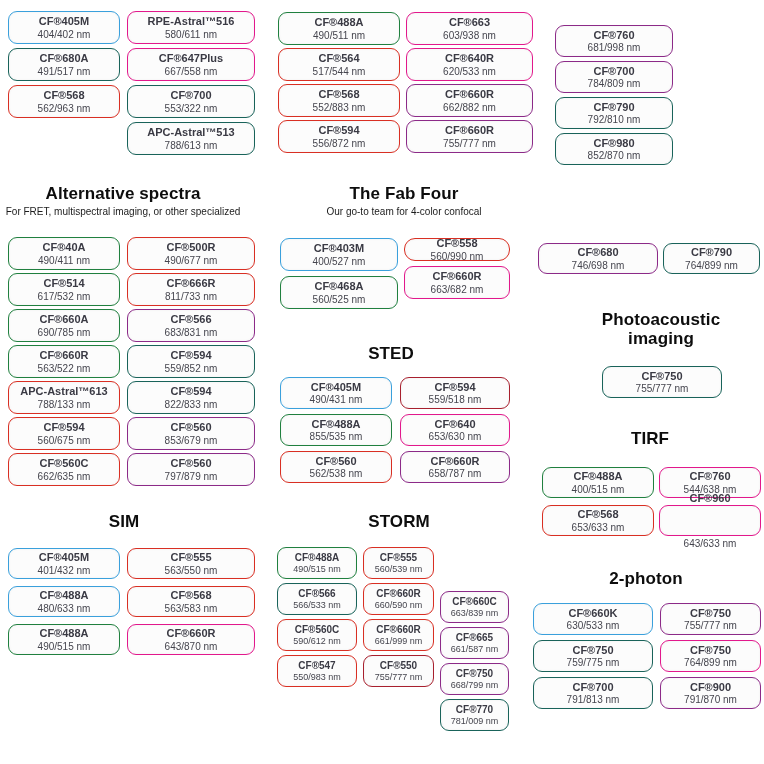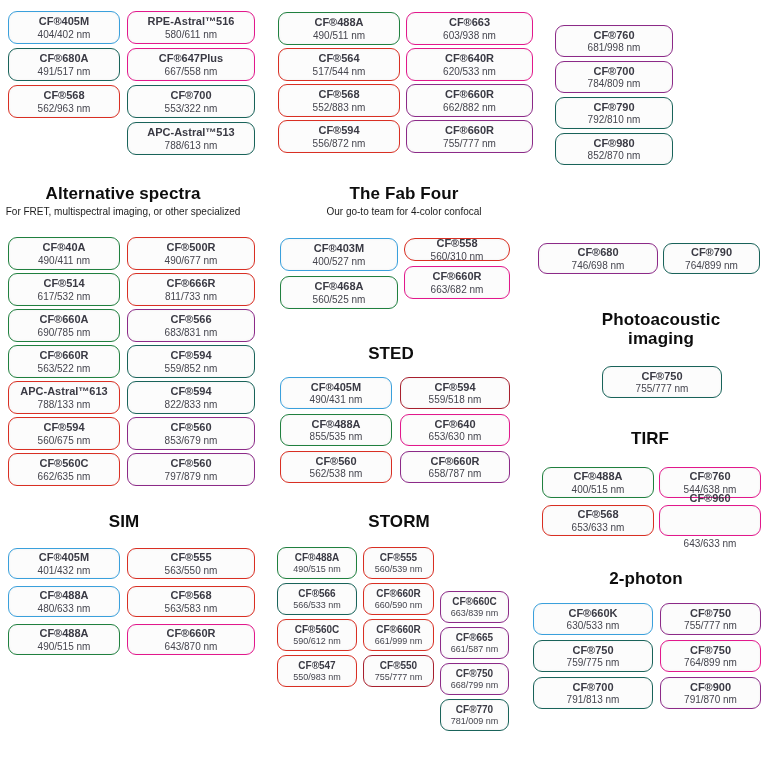--- a/index.html
+++ b/index.html
@@ -209,21 +209,21 @@
           <div class="em">400/527 nm</div>
         </div>
         <div class="pill" style="border-color: rgb(32, 128, 63); height: 33px;">
           <div class="nm">CF®468A</div>
           <div class="em">560/525 nm</div>
         </div>
       </div>
       <div class="col" style="width: 106px; row-gap: 5px;">
         <div class="pill" style="border-color: rgb(217, 47, 35); height: 23px; border-radius: 11px;">
           <div class="nm">CF®558</div>
-          <div class="em">560/310 nm</div>
+          <div class="em">560/990 nm</div>
         </div>
         <div class="pill" style="border-color: rgb(226, 24, 140); height: 33px;">
           <div class="nm">CF®660R</div>
           <div class="em">663/682 nm</div>
         </div>
       </div>
     </div>
     <div class="group" style="left: 538px; top: 243px; column-gap: 5px;">
       <div class="col" style="width: 120px; row-gap: 4px;">
         <div class="pill" style="border-color: rgb(140, 42, 136); height: 31px;">

